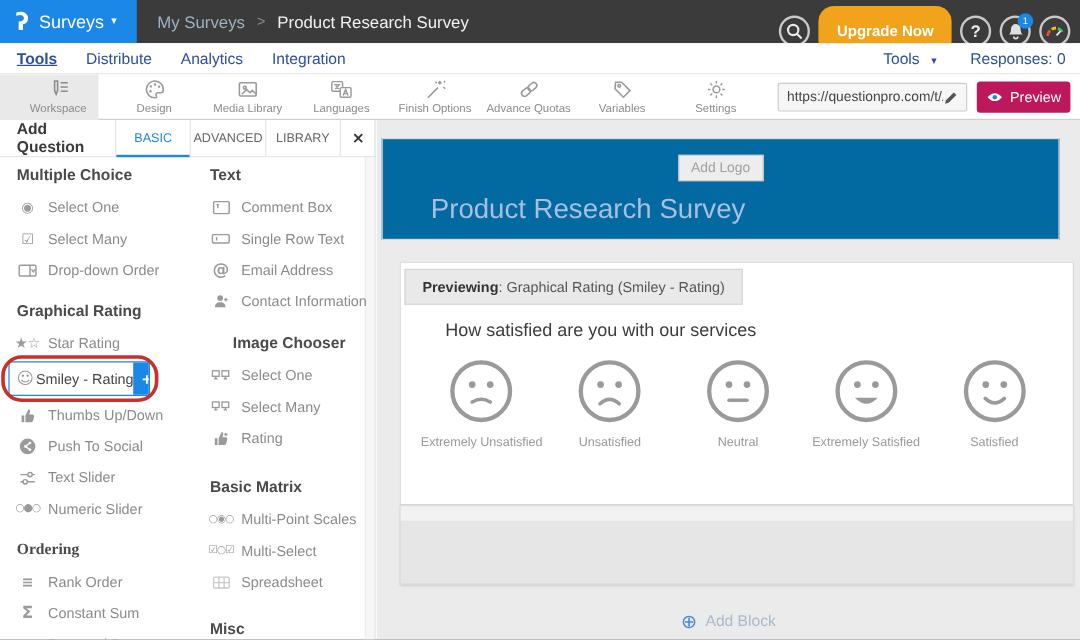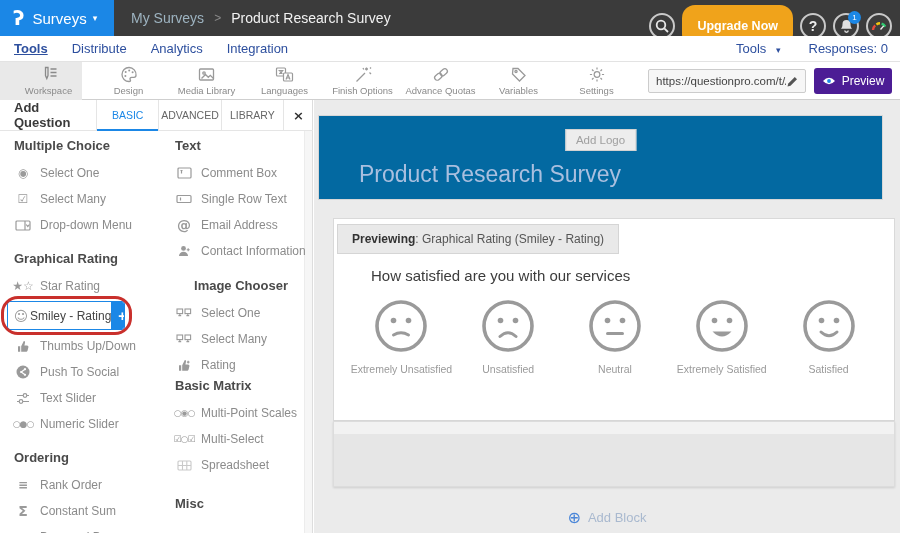--- a/index.html
+++ b/index.html
@@ -35,21 +35,21 @@
   .nav-right > span { cursor:pointer; }
 
   
   .toolbar { position:absolute; left:0; top:62px; width:900px; height:38px; background:#fff; border-bottom:1px solid #cfcfcf; display:flex; }
   .tb-item { width:78px; height:38px; display:flex; flex-direction:column; align-items:center; justify-content:center; cursor:pointer;padding-left:15px; }
   .tb-item.active { background:#e9e9e9; width:82px; }
   .tb-item .ic { height:17px; display:flex; align-items:flex-end; }
   .tb-item .lb { font-size:9.5px; color:#8a8a8a; margin-top:2px; white-space:nowrap; }
   .url-wrap { position:absolute; right:94px; top:7px; width:158px; height:24px; background:#f6f6f6; border:1px solid #ccc; border-radius:2px; display:flex; align-items:center; padding:0 4px 0 7px; }
   .url-wrap input { border:none; background:transparent; font-size:11.5px; color:#444; width:130px; outline:none; font-family:"Liberation Sans",sans-serif; }
-  .preview-btn { position:absolute; right:8px; top:6px; width:78px; height:26px; background:#4c1d95; border:none; border-radius:3px; color:#fff; font-size:12px; display:flex; align-items:center; justify-content:center; gap:6px; cursor:pointer; }
+  .preview-btn { position:absolute; right:8px; top:6px; width:78px; height:26px; background:#be185d; border:none; border-radius:3px; color:#fff; font-size:12px; display:flex; align-items:center; justify-content:center; gap:6px; cursor:pointer; }
 
   
   .content { position:absolute; left:0; top:100px; width:900px; height:325px; }
   .sidebar { position:absolute; left:0; top:0; width:313px; height:433px; background:#fff; border-right:1px solid #ddd; }
   .sb-scroll { position:absolute; right:0; top:31px; bottom:0; width:8px; background:#f6f6f6; border-left:1px solid #ececec; }
   .main { position:absolute; left:314px; top:0; width:586px; height:433px; background:#ebebeb; }
 
   
   .sb-head { position:absolute; left:0; top:0; width:313px; height:31px; border-bottom:1px solid #e5e5e5; display:flex; align-items:stretch; }
   .sb-title { font-size:13px; font-weight:bold; color:#3a3a3a; display:flex; align-items:center; padding-left:14px; width:96px; }
@@ -60,22 +60,22 @@
 
   
   .sb-col { position:absolute; top:38px; }
   .sb-col1 { left:14px; width:145px; }
   .sb-col2 { left:175px; width:132px; }
   .sb-sec-title { font-size:13px; font-weight:bold; color:#4a4a4a; height:16px; line-height:16px; margin-bottom:6px; }
   .sb-item { height:26px; display:flex; align-items:center; gap:8px; cursor:pointer; }
   .sb-lb { font-size:12px; color:#8b8b8b; white-space:nowrap; }
   .sb-ic { color:#9a9a9a; font-size:12px; width:18px; display:flex; justify-content:center; flex:none; }
   .sb-ic.sm { font-size:9px; letter-spacing:-1px; }
-  .mt1 { margin-top:13px; } .mt2 { margin-top:13px; }
-  .mt3 { margin-top:14px;text-align:center; } .mt4 { } .mt5 { margin-top:18px; }
+  .mt1 { margin-top:13px; } .mt2 { margin-top:13px;font-family:Liberation Serif, serif; }
+  .mt3 { margin-top:14px;text-align:center; } .mt4 { margin-top:20px; } .mt5 { margin-top:18px; }
 
   
   .smiley-row { position:relative; height:30px; margin:2px 0; }
   .sb-smiley { position:absolute; left:-7px; top:0; width:118px; height:29px; background:#fff; border:1.5px solid #1b87e6; border-radius:3px; display:flex; align-items:center; overflow:hidden; cursor:pointer; }
   .sb-smiley .sb-ic { margin-left:4px; font-size:14px; }
   .sb-smiley .sb-lb { color:#444; flex:1; }
   .sb-plus { width:22px; height:29px; background:#1b87e6; color:#fff; font-size:14px; font-weight:bold; display:flex; align-items:center; justify-content:center; flex:none; cursor:pointer; }
   .red-ring { position:absolute; left:-13px; top:-5px; width:131px; height:39px; border:3px solid #c9302c; border-radius:17px; pointer-events:none; }
 
   
@@ -294,21 +294,21 @@
         <div class="sb-item">
           <span class="sb-ic">
               <svg width="16" height="11" viewBox="0 0 16 11">
                 <g stroke="#9a9a9a" stroke-width="1.2" fill="none">
                   <rect x="1" y="1" width="14" height="9" rx="1"></rect>
                   <path d="M10 1v9"></path>
                   <path d="M11.2 4.5l1.6 2 1.6-2"></path>
                 </g>
               </svg>
             </span>
-          <span class="sb-lb">Drop-down Menu</span>
+          <span class="sb-lb">Drop-down Order</span>
         </div>
 
         <div class="sb-sec-title mt1">Graphical Rating</div>
         <div class="sb-item">
           <span class="sb-ic glyph">★☆</span>
           <span class="sb-lb">Star Rating</span>
         </div>
         <div class="smiley-row">
           <div class="sb-smiley">
             <span class="sb-ic glyph">☺</span>

